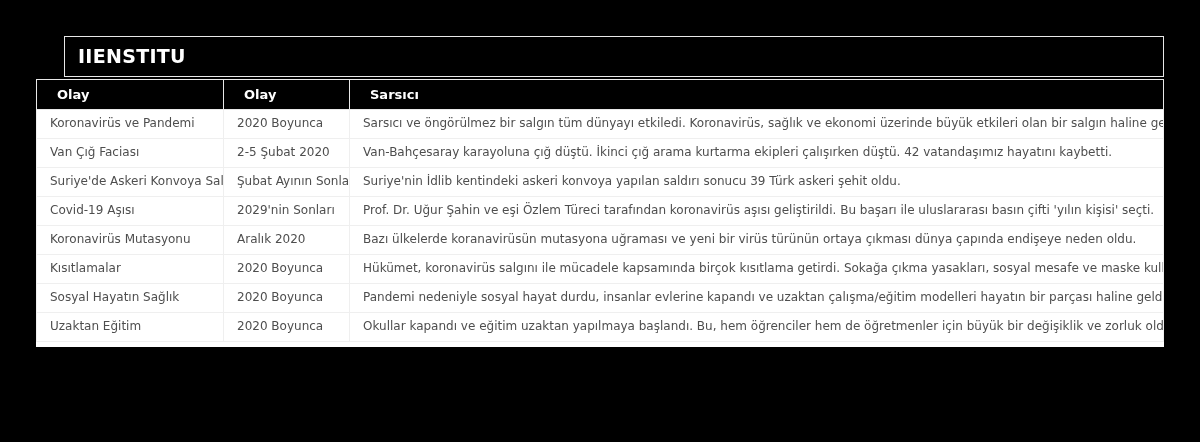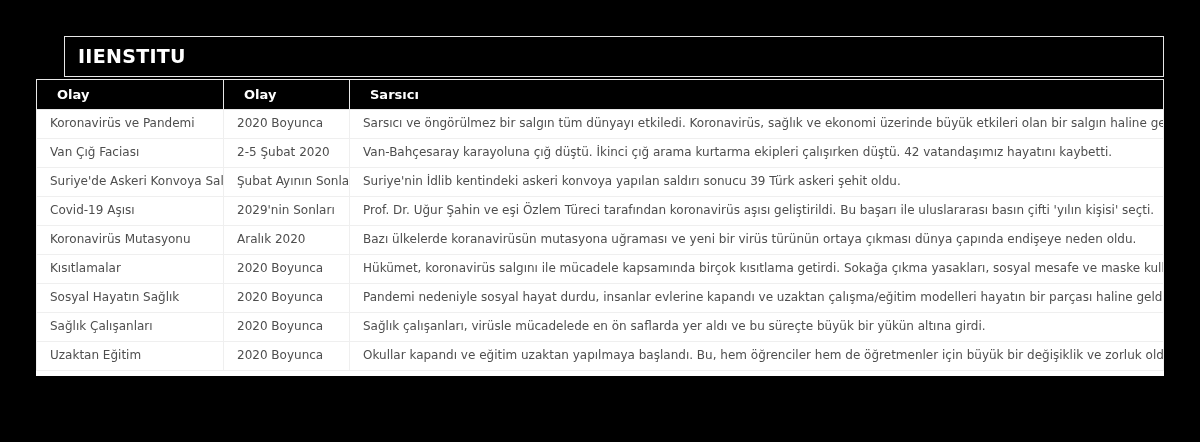--- a/index.html
+++ b/index.html
@@ -121,25 +121,20 @@
               <td>Kısıtlamalar</td>
               <td>2020 Boyunca</td>
               <td>Hükümet, koronavirüs salgını ile mücadele kapsamında birçok kısıtlama getirdi. Sokağa çıkma yasakları, sosyal mesafe ve maske kullanımı zorunlu oldu.</td>
             </tr>
             <tr>
               <td>Sosyal Hayatın Sağlık</td>
               <td>2020 Boyunca</td>
               <td>Pandemi nedeniyle sosyal hayat durdu, insanlar evlerine kapandı ve uzaktan çalışma/eğitim modelleri hayatın bir parçası haline geldi.</td>
             </tr>
             <tr>
-              <td>Sağlık Çalışanları</td>
-              <td>2020 Boyunca</td>
-              <td>Sağlık çalışanları, virüsle mücadelede en ön saflarda yer aldı ve bu süreçte büyük bir yükün altına girdi.</td>
-            </tr>
-            <tr>
               <td>Uzaktan Eğitim</td>
               <td>2020 Boyunca</td>
               <td>Okullar kapandı ve eğitim uzaktan yapılmaya başlandı. Bu, hem öğrenciler hem de öğretmenler için büyük bir değişiklik ve zorluk oldu.</td>
             </tr>
           </tbody>
       </table>
     </div>
   </div>
 </div>
 

